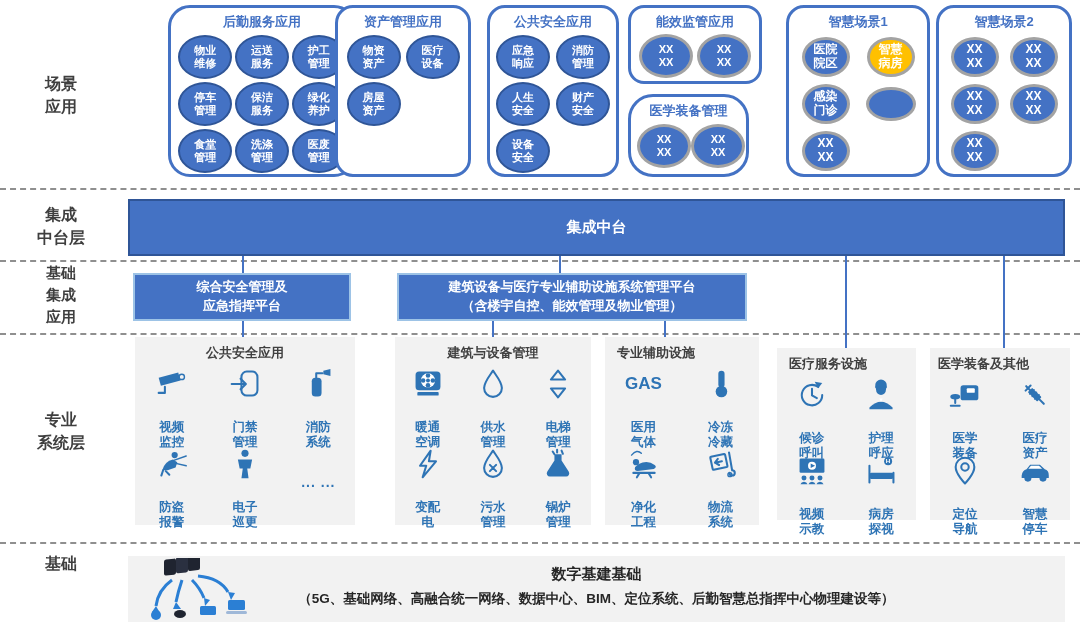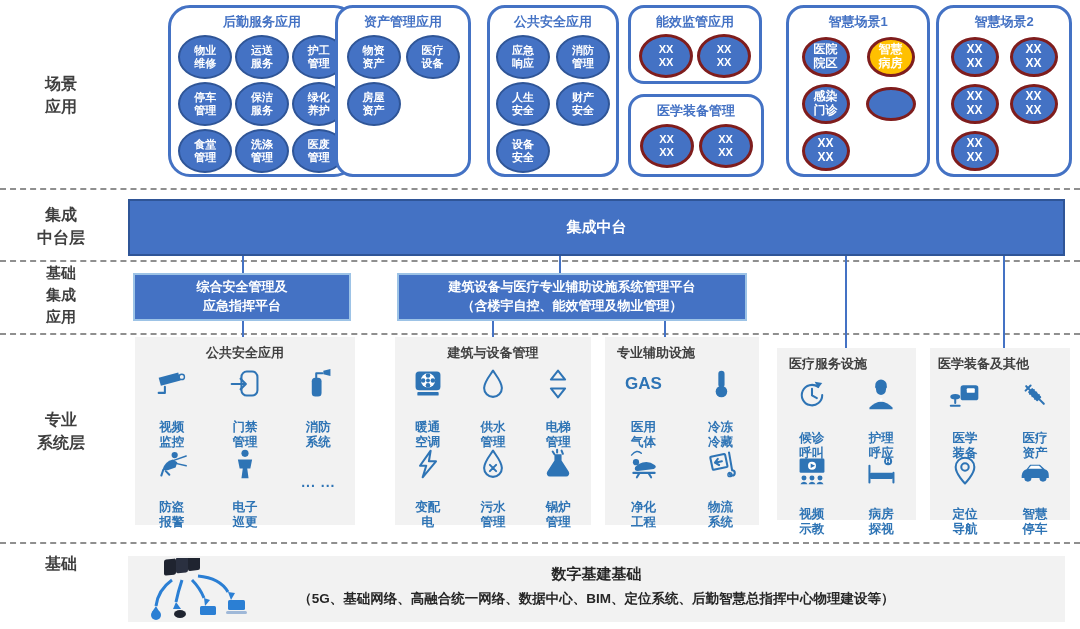--- a/index.html
+++ b/index.html
@@ -13,21 +13,21 @@
   .dash{position:absolute;left:0;right:0;height:0;border-top:2px dashed #8f8f8f;}
   
   .group{position:absolute;border:3px solid #4472C4;border-radius:22px;background:#fff;box-sizing:border-box;}
   .group-title{text-align:center;color:#4472C4;font-weight:bold;font-size:13px;margin:5px 2px 1px;}
   .circles{display:grid;justify-items:center;align-items:center;padding:1px 6px;}
   .c3{grid-template-columns:repeat(3,1fr);grid-auto-rows:47px;}
   .c2{grid-template-columns:repeat(2,1fr);grid-auto-rows:47px;}
   .circle{width:54px;height:44px;border-radius:50%;background:#4472C4;border:2px solid #2F5597;
     color:#fff;font-weight:bold;font-size:11px;line-height:1.15;display:flex;align-items:center;
     justify-content:center;text-align:center;box-sizing:border-box;}
-  .circle.gray{border:3px solid #7f1d1d;}
+  .circle.gray{border:3px solid #a3a3a3;}
   .circle.orange{background:#FFC000;}
   .circle.small{width:48px;height:40px;font-size:12px;}
   .circle.flat{width:50px;height:34px;}
   .cellblank{display:block;}
   
   .bar{position:absolute;left:128px;top:199px;width:937px;height:57px;background:#4472C4;
     border:2px solid #2F5597;box-sizing:border-box;color:#fff;font-weight:bold;font-size:15px;
     display:flex;align-items:center;justify-content:center;}
   
   .pbox{position:absolute;top:273px;height:48px;background:#4472C4;border:2px solid #9DC3E6;
@@ -135,21 +135,21 @@
   <div class="group" style="left:628px;top:5px;width:134px;height:79px;border-radius:16px;">
     <div class="group-title">能效监管应用</div>
     <div class="circles c2" style="grid-auto-rows:46px;">
       <div class="circle gray pre">XX
 XX</div>
       <div class="circle gray pre">XX
 XX</div>
     </div>
   </div>
 
-  <div class="group" style="left:628px;top:94px;width:136px;height:83px;border-radius:16px;">
+  <div class="group" style="left:628px;top:94px;width:121px;height:83px;border-radius:25px;">
     <div class="group-title">医学装备管理</div>
     <div class="circles c2" style="grid-auto-rows:48px;">
       <div class="circle gray pre">XX
 XX</div>
       <div class="circle gray pre">XX
 XX</div>
     </div>
   </div>
 
   <div class="group" style="left:786px;top:5px;width:144px;height:172px;border-radius:18px;">

